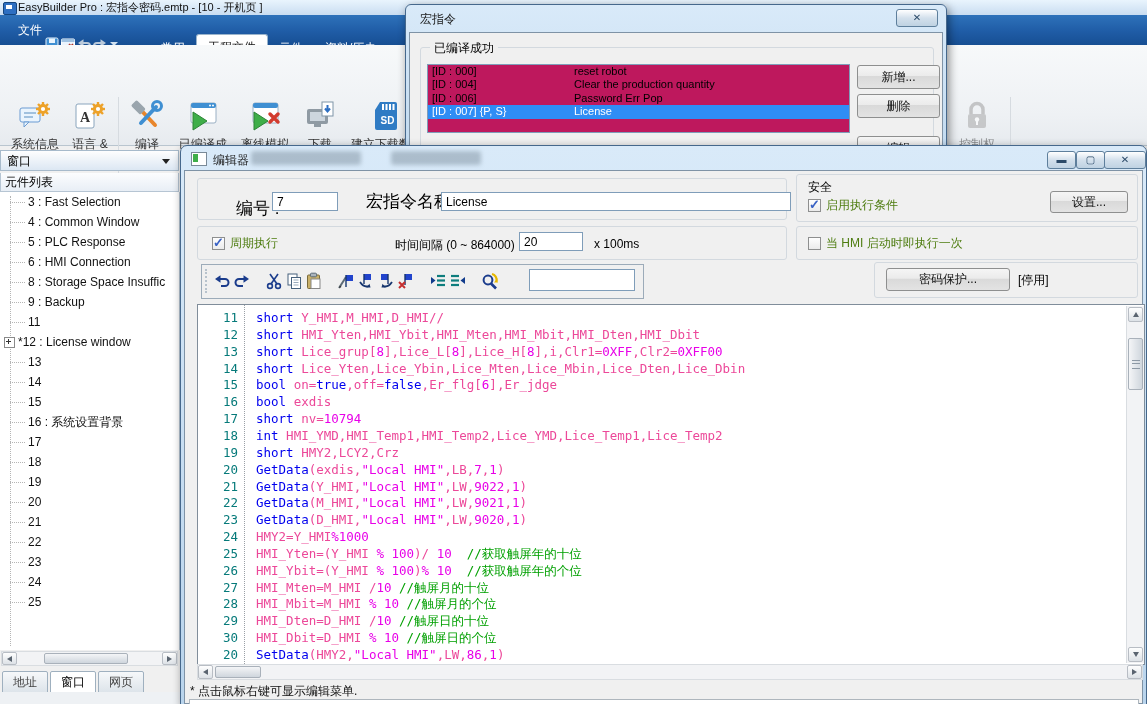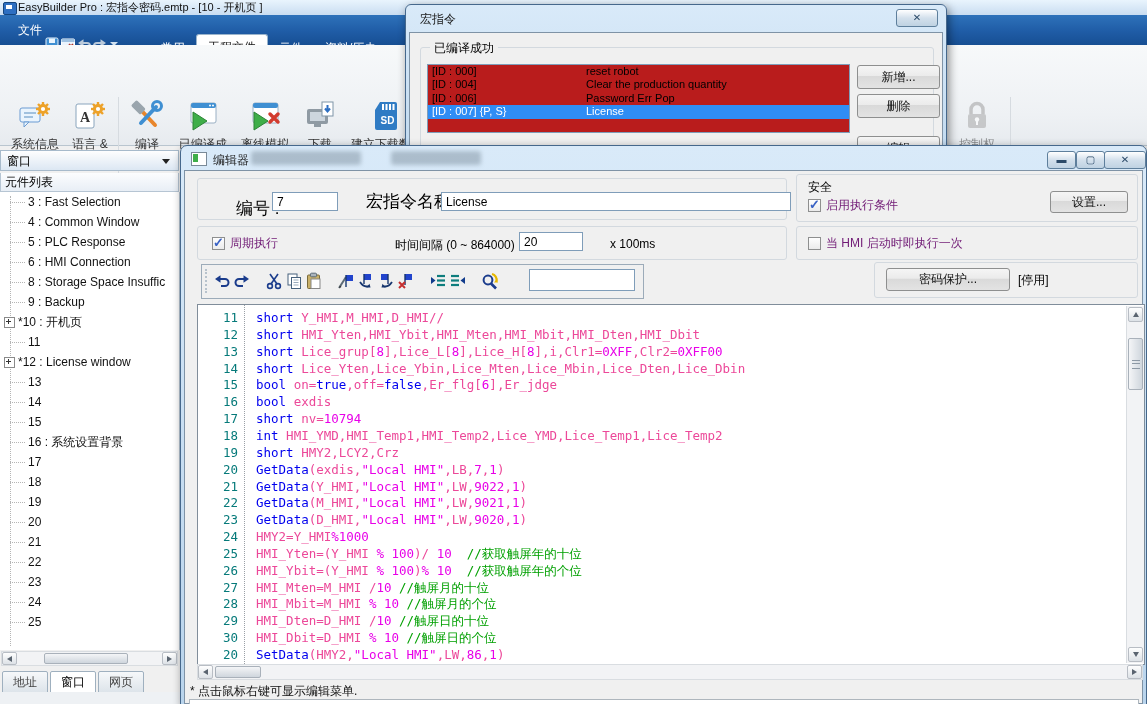--- a/index.html
+++ b/index.html
@@ -56,33 +56,33 @@
             background:linear-gradient(#ffffff,#d3e0ec 50%,#bfd2e2);color:#2b4a68;font-size:10px;
             display:flex;align-items:center;justify-content:center;line-height:1}
   .win-body{position:absolute;background:#f0f0f0;border:1px solid #7f93a6}
   
   #macro-dialog{left:405px;top:4px;width:540px;height:200px;z-index:5}
   #macro-title{left:14px;top:6px;position:absolute}
   #macro-close{right:8px;top:4px;width:40px}
   #macro-body{left:3px;top:27px;width:532px;height:168px}
   #macro-gbox{left:10px;top:14px;width:512px;height:148px;border:1px solid #d3d9df;border-radius:3px;position:absolute}
   #macro-gbox-label{position:absolute;left:20px;top:7px;background:#f0f0f0;padding:0 4px;font-size:12px}
-  #macro-list{position:absolute;left:17px;top:31px;width:421px;height:67px;background:#b91c1c;border:1px solid #7f9db9;
+  #macro-list{position:absolute;left:17px;top:31px;width:421px;height:67px;background:#be185d;border:1px solid #7f9db9;
               overflow:hidden;font-size:11px}
   .mrow{height:13.4px;line-height:13.4px;position:relative;white-space:nowrap}
   .mrow .mid{position:absolute;left:4px}
-  .mrow .mname{position:absolute;left:158px}
+  .mrow .mname{position:absolute;left:146px}
   .mrow.selected{background:#2f8df5;color:#fff}
   .dlg-btn{position:absolute;left:447px;width:83px;height:24px}
   
   .w7btn{background:linear-gradient(#f5f5f5,#ebebeb 45%,#d9d9d9 46%,#e3e3e3);border:1px solid #8e8f8f;
          border-radius:3px;font-family:"Liberation Sans",sans-serif;font-size:12px;color:#111;
          display:flex;align-items:center;justify-content:center;box-sizing:border-box}
   .tb{background:#fff;border:1px solid #7f9db9;font:12px "Liberation Sans",sans-serif;padding:0 4px;box-sizing:border-box}
-  .cb{display:flex;align-items:center;gap:5px;font-size:12px;color:#701a75}
+  .cb{display:flex;align-items:center;gap:5px;font-size:12px;color:#4d7c0f}
   .cb-box{width:13px;height:13px;border:1px solid #8e8f8f;background:linear-gradient(#fefefe,#ebebeb);
           position:relative;box-sizing:border-box;flex:0 0 13px}
   .cb-box.checked::after{content:"✓";position:absolute;left:0px;top:-3px;font-size:13px;font-weight:bold;color:#3a62c4}
   .gbox{border:1px solid #d3d9df;border-radius:3px}
   
   #editor-win{left:180px;top:145px;width:965px;height:559px;z-index:10;border-radius:7px 7px 0 0}
   #ed-title-icon{position:absolute;left:10px;top:6px;width:14px;height:12px;background:#fff;border:1px solid #7a8a98}
   #ed-title-icon::after{content:"";position:absolute;left:1px;top:1px;width:5px;height:8px;background:#3fae49}
   #ed-title-text{position:absolute;left:32px;top:6px}
   .ghost{position:absolute;top:5px;height:14px;background:rgba(90,105,120,.35);border-radius:3px;filter:blur(2px)}
@@ -97,21 +97,21 @@
   #lbl-name{position:absolute;left:168px;top:11px}
   #inp-name{position:absolute;left:243px;top:13px;width:350px;height:19px}
   #box-security{position:absolute;left:611px;top:3px;width:340px;height:46px}
   #lbl-security{position:absolute;left:11px;top:4px;font-size:12px}
   #cb-exec{position:absolute;left:11px;top:22px}
   #btn-settings{position:absolute;left:253px;top:16px;width:78px;height:22px}
   #box-periodic{position:absolute;left:12px;top:55px;width:588px;height:32px}
   #cb-periodic{position:absolute;left:14px;top:8px}
   #lbl-interval{position:absolute;left:197px;top:10px;font-size:12px}
   #inp-interval{position:absolute;left:321px;top:5px;width:64px;height:19px}
-  #lbl-interval-unit{position:absolute;left:412px;top:10px;font-size:12px}
+  #lbl-interval-unit{position:absolute;left:396px;top:10px;font-size:12px}
   #box-startup{position:absolute;left:611px;top:55px;width:340px;height:32px}
   #cb-startup{position:absolute;left:11px;top:8px}
   #ed-toolbar{position:absolute;left:16px;top:93px;width:441px;height:33px;border:1px solid #9cabb9;background:#f0f0f0}
   #tb-grip{position:absolute;left:3px;top:4px;height:24px;border-left:2px dotted #b7c2cc}
   #ed-tools{position:absolute;left:10px;top:6px;display:flex;align-items:center}
   .tbi{width:20px;height:20px;display:flex;align-items:center;justify-content:center}
   .tbgap{width:12px}
   #tb-search{position:absolute;left:327px;top:4px;width:106px;height:22px}
   #box-password{position:absolute;left:689px;top:91px;width:262px;height:34px}
   #btn-password{position:absolute;left:701px;top:97px;width:124px;height:23px}
@@ -333,24 +333,20 @@
         <span class="lbl">6 : HMI Connection</span>
       </li>
       <li>
         <span class="stub"></span>
         <span class="lbl">8 : Storage Space Insuffic</span>
       </li>
       <li>
         <span class="stub"></span>
         <span class="lbl">9 : Backup</span>
       </li>
-      <li class="exp">
-        <span class="expander"></span>
-        <span class="lbl">*10 : 开机页</span>
-      </li>
       <li>
         <span class="stub"></span>
         <span class="lbl">11</span>
       </li>
       <li class="exp">
         <span class="expander"></span>
         <span class="lbl">*12 : License window</span>
       </li>
       <li>
         <span class="stub"></span>

